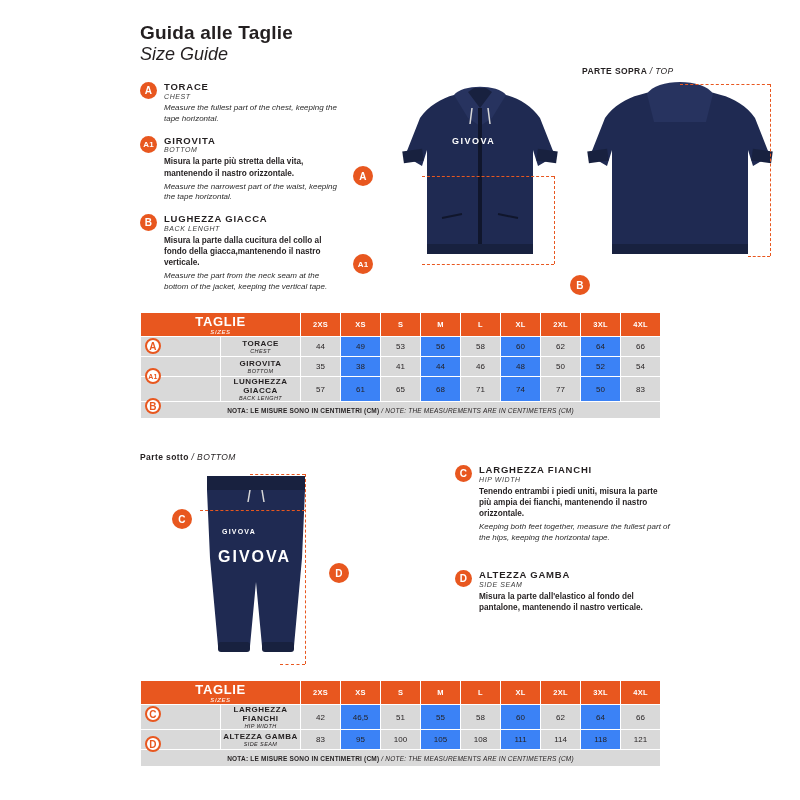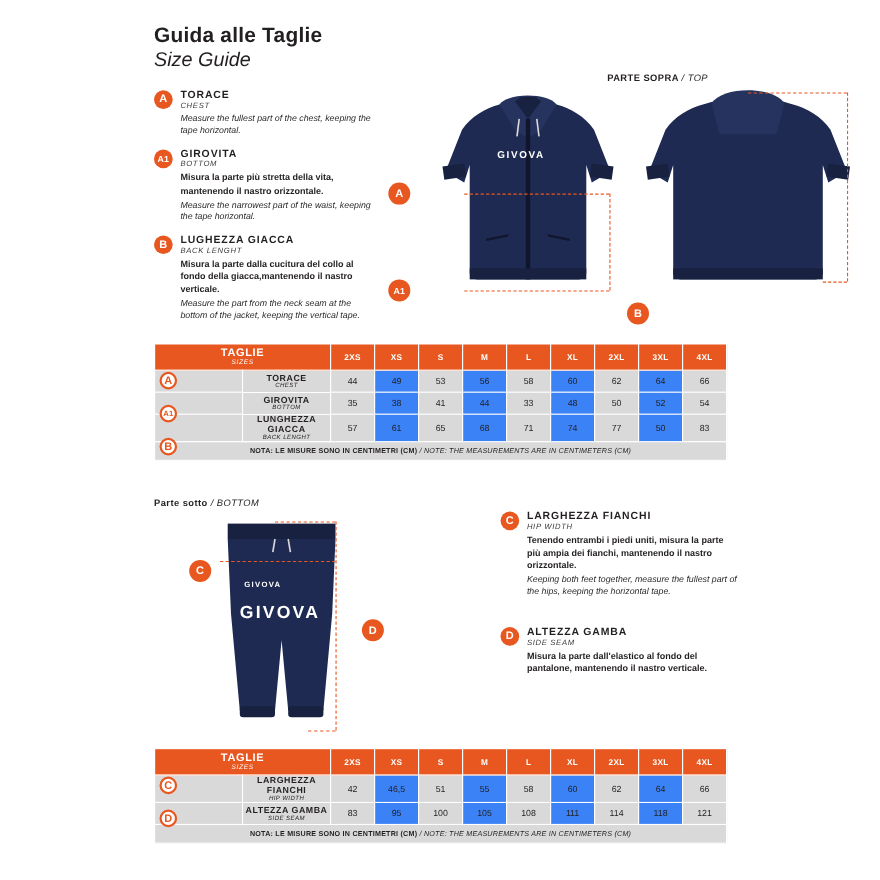--- a/index.html
+++ b/index.html
@@ -90,21 +90,21 @@
   .legend-en {
     font-size: 8px;
     font-style: italic;
     line-height: 1.35;
     color: #2b2b2b;
   }
 
   
   .parte-sopra-label {
     position: absolute;
-    left: 552px; top: 66px;
+    left: 582px; top: 66px;
     font-size: 8.5px;
     font-weight: bold;
     letter-spacing: 0.4px;
   }
   .parte-sopra-label i { font-weight: normal; }
 
   .garment-area-top {
     position: absolute;
     left: 350px; top: 78px;
     width: 430px; height: 215px;
@@ -138,21 +138,21 @@
     background: #e8571f;
     color: #ffffff;
     font-weight: bold;
     font-size: 7.5px;
     height: 24px;
     letter-spacing: 0.3px;
   }
   .hdr td.titlecell {
     text-align: center;
   }
-  .hdr .sizes-t1 { font-size: 10px; font-weight: bold; letter-spacing: 0.6px; }
+  .hdr .sizes-t1 { font-size: 13px; font-weight: bold; letter-spacing: 0.6px; }
   .hdr .sizes-t2 { font-size: 6px; font-style: italic; font-weight: normal; letter-spacing: 0.6px; }
 
   .rowlabel {
     background: #d9d9d9;
     text-align: left;
     padding-left: 6px;
     font-size: 7px;
     font-weight: bold;
     letter-spacing: 0.5px;
     position: relative;
@@ -359,21 +359,21 @@
     <tr>
       <td class="cell-blank"></td>
       <td class="rowlabel" colspan="2">
         <span>GIROVITA</span>
         <span class="sub">BOTTOM</span>
       </td>
       <td class="cell-light">35</td>
       <td class="cell-dark">38</td>
       <td class="cell-light">41</td>
       <td class="cell-dark">44</td>
-      <td class="cell-light">33</td>
+      <td class="cell-light">46</td>
       <td class="cell-dark">48</td>
       <td class="cell-light">50</td>
       <td class="cell-dark">52</td>
       <td class="cell-light">54</td>
     </tr>
 
     <tr>
       <td class="cell-blank"></td>
       <td class="rowlabel" colspan="2">
         <span>LUNGHEZZA GIACCA</span>

